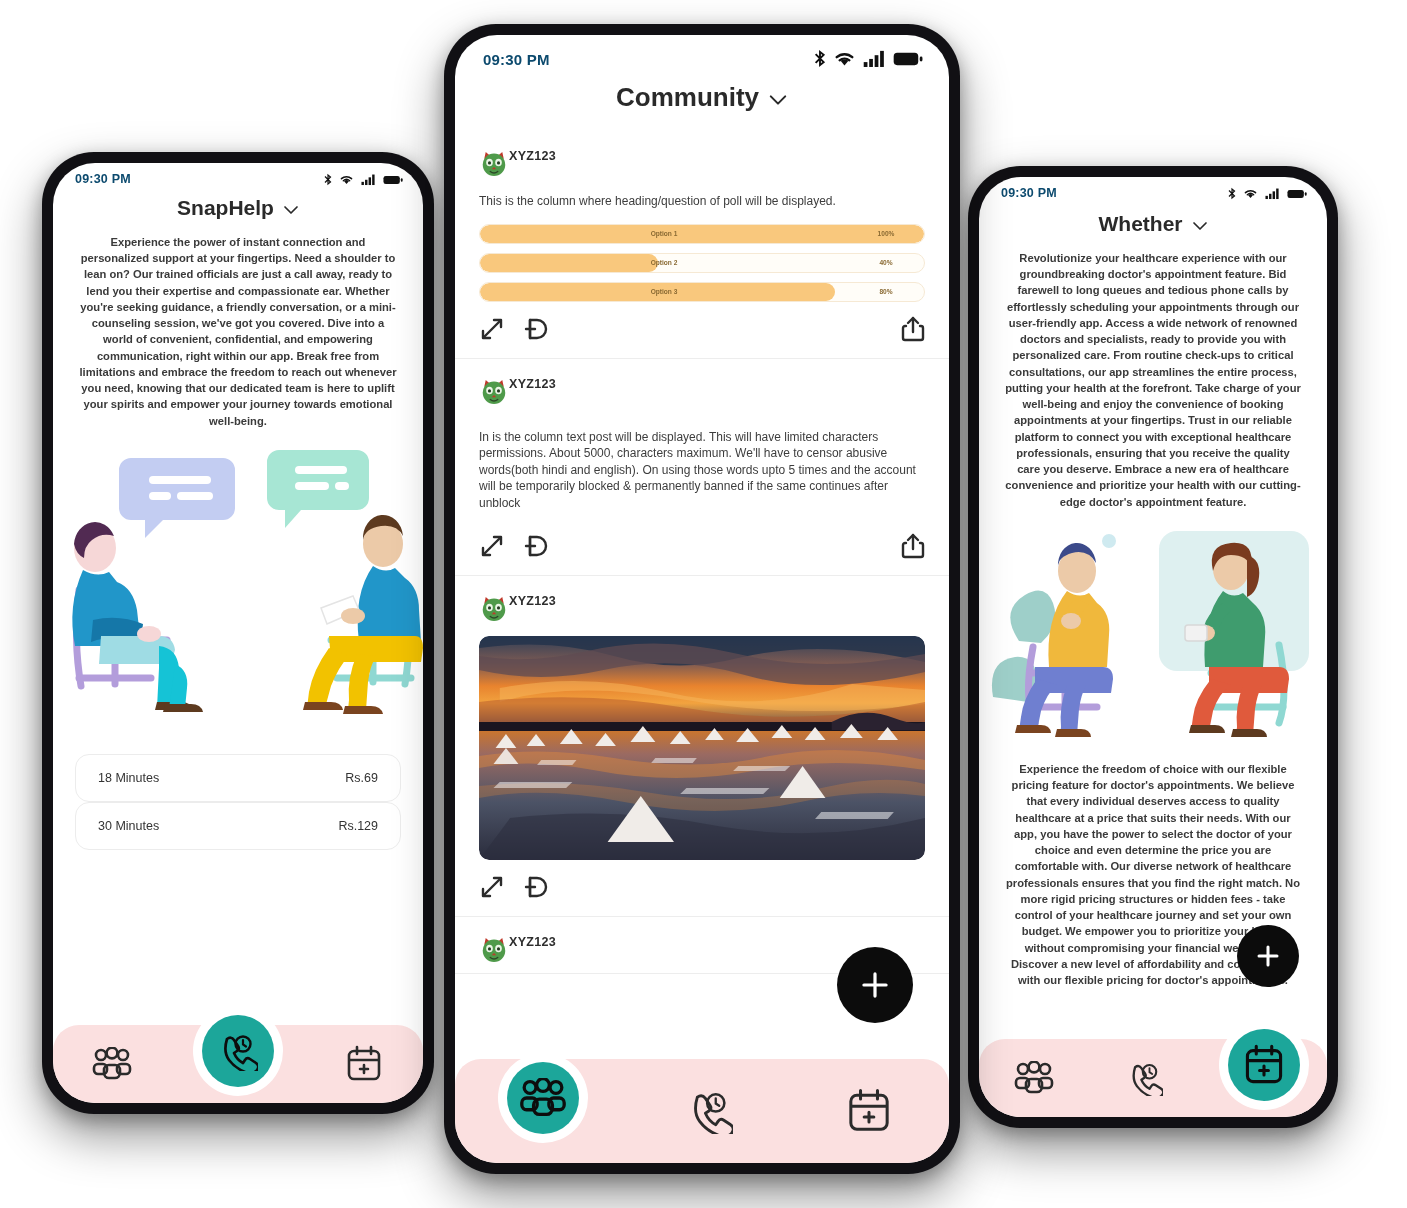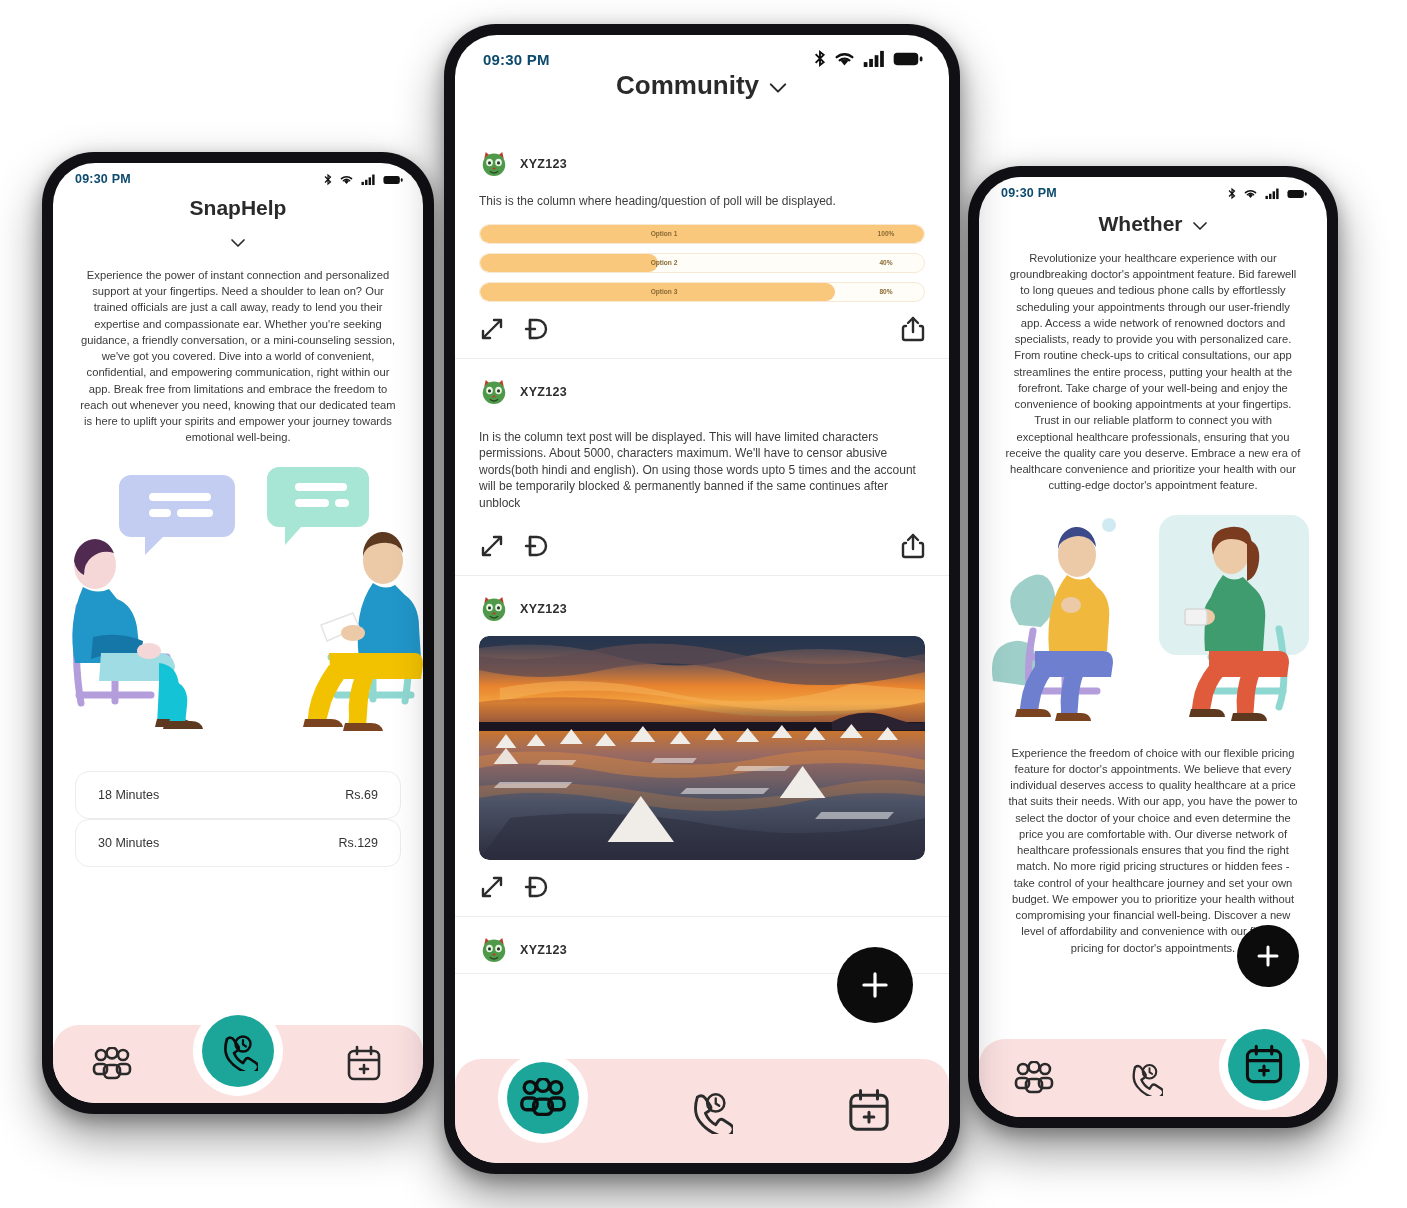--- a/index.html
+++ b/index.html
@@ -54,20 +54,21 @@
     align-items: center;
     justify-content: center;
     gap: 9px;
   }
   .chev { display: inline-block; }
 
   .body-copy {
     color: #3a3a3a;
     text-align: center;
     line-height: 1.45;
+    font-weight: bold;
   }
 
   
   .side-phone .screen { background: #fff; }
   .sp-title { font-size: 21px; }
   .sp-copy { font-size: 11.2px; padding: 0 26px; margin-top: 14px; }
 
   .plans-h {
     font-size: 17.5px;
     font-weight: 700;
@@ -114,31 +115,31 @@
     box-shadow: 0 0 0 9px #ffffff;
     margin-top: -26px;
   }
   .nav-item svg { display: block; }
 
   
   .illus { display: block; margin: 0 auto; }
 
   
   #center-phone { z-index: 30; }
-  .cp-title { font-size: 26px; }
+  .cp-title { font-size: 26px; margin-top: 12px; }
   .feed {
     position: absolute;
     top: 96px; left: 0; right: 0; bottom: 0;
     overflow: hidden;
   }
   .post {
     padding: 18px 24px 8px 24px;
     border-bottom: 1px solid #ededed;
   }
-  .post-head { display: flex; align-items: center; gap: 11px; }
+  .post-head { display: flex; }
   .avatar { width: 30px; height: 30px; border-radius: 50%; display:block; }
   .uname { font-size: 12.5px; font-weight: 700; color: #2e2e2e; letter-spacing: .3px; }
   .post-text {
     margin-top: 14px;
     font-size: 12px;
     line-height: 1.38;
     color: #3d3d3d;
   }
 
   
@@ -239,21 +240,21 @@
               <rect x="8.1" y="4.2" width="2.6" height="8.2" fill="#111"></rect>
               <rect x="11.9" y="1.2" width="2.6" height="11.2" fill="#111"></rect>
             </svg>
           <svg width="20" height="12" viewBox="0 0 22 12">
               <rect x="0.5" y="1.5" width="18" height="9" rx="2.6" fill="#111"></rect>
               <rect x="19.6" y="4.2" width="2" height="3.6" rx="1" fill="#111"></rect>
             </svg>
         </span>
       </div>
 
-      <div class="app-title sp-title" style="margin-top:8px;flex-direction:column;">
+      <div class="app-title sp-title" style="margin-top:8px;">
         <span>SnapHelp</span>
         <span class="chev">
           <svg width="16" height="10" viewBox="0 0 16 10">
               <path d="M2 2 L8 8 L14 2" fill="none" stroke="#2a2a2a" stroke-width="1.7" stroke-linecap="round" stroke-linejoin="round"></path>
             </svg>
         </span>
       </div>
 
       <p class="body-copy sp-copy">Experience the power of instant connection and personalized support at your fingertips. Need a shoulder to lean on? Our trained officials are just a call away, ready to lend you their expertise and compassionate ear. Whether you're seeking guidance, a friendly conversation, or a mini-counseling session, we've got you covered. Dive into a world of convenient, confidential, and empowering communication, right within our app. Break free from limitations and embrace the freedom to reach out whenever you need, knowing that our dedicated team is here to uplift your spirits and empower your journey towards emotional well-being.</p>
 

